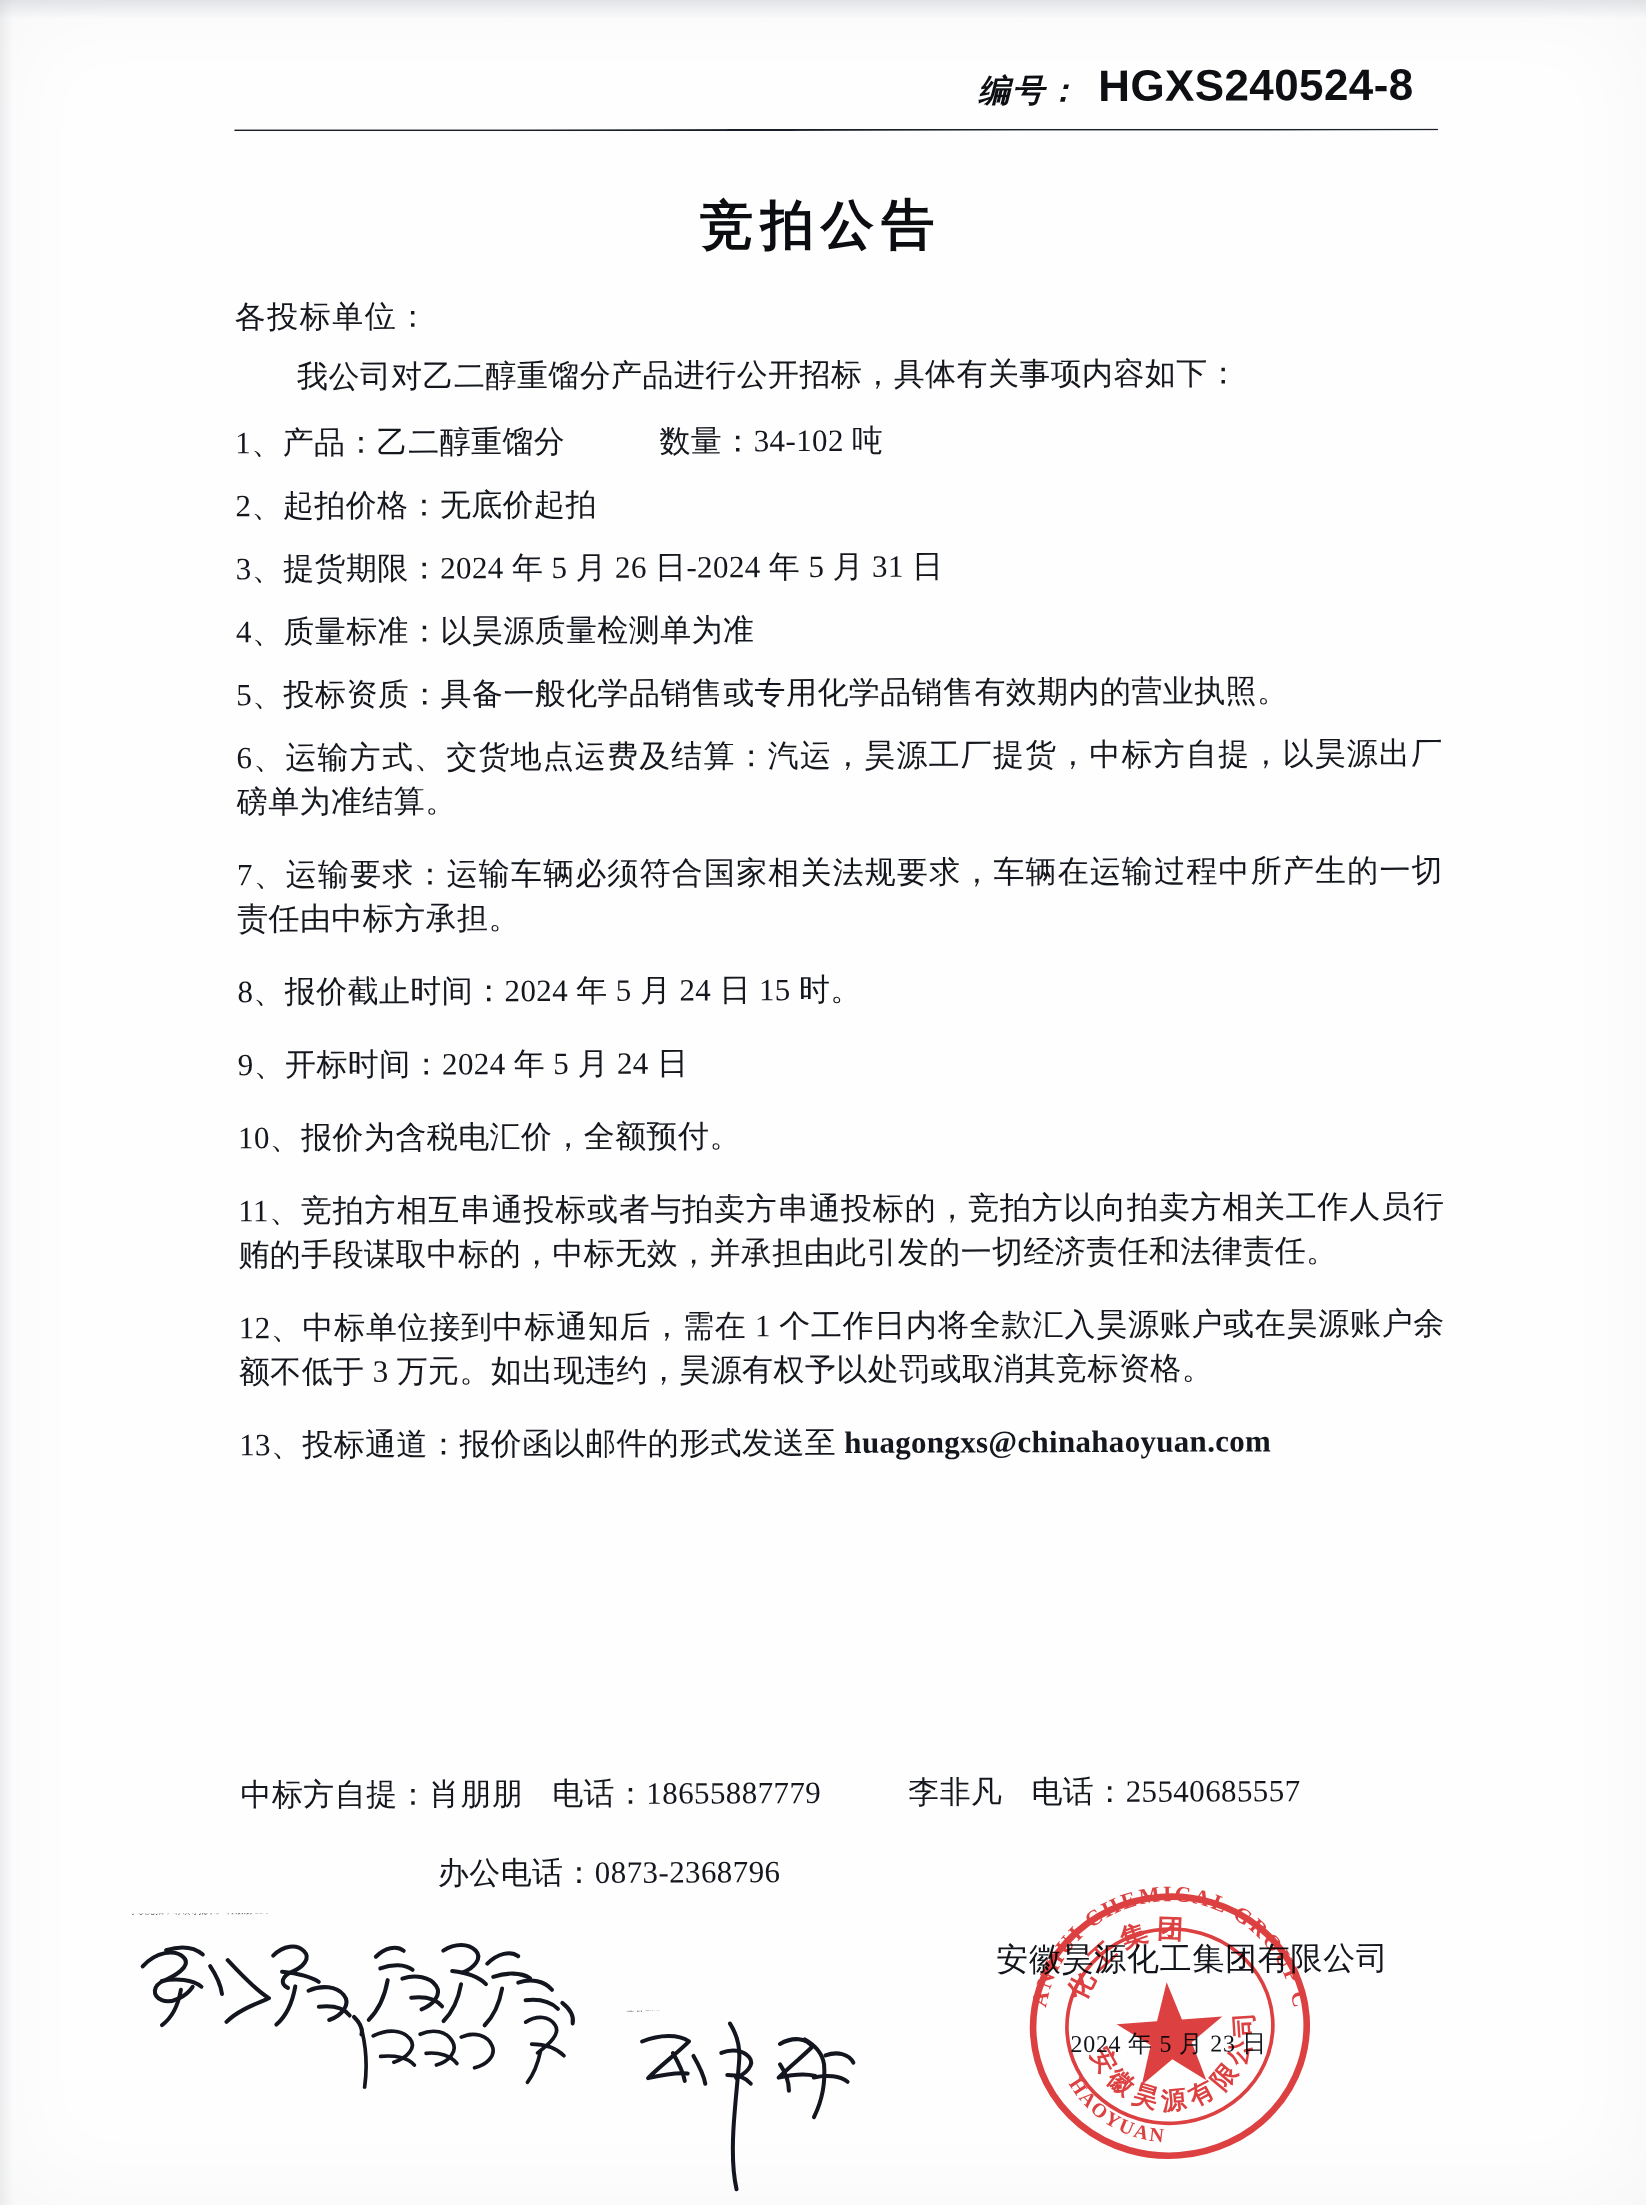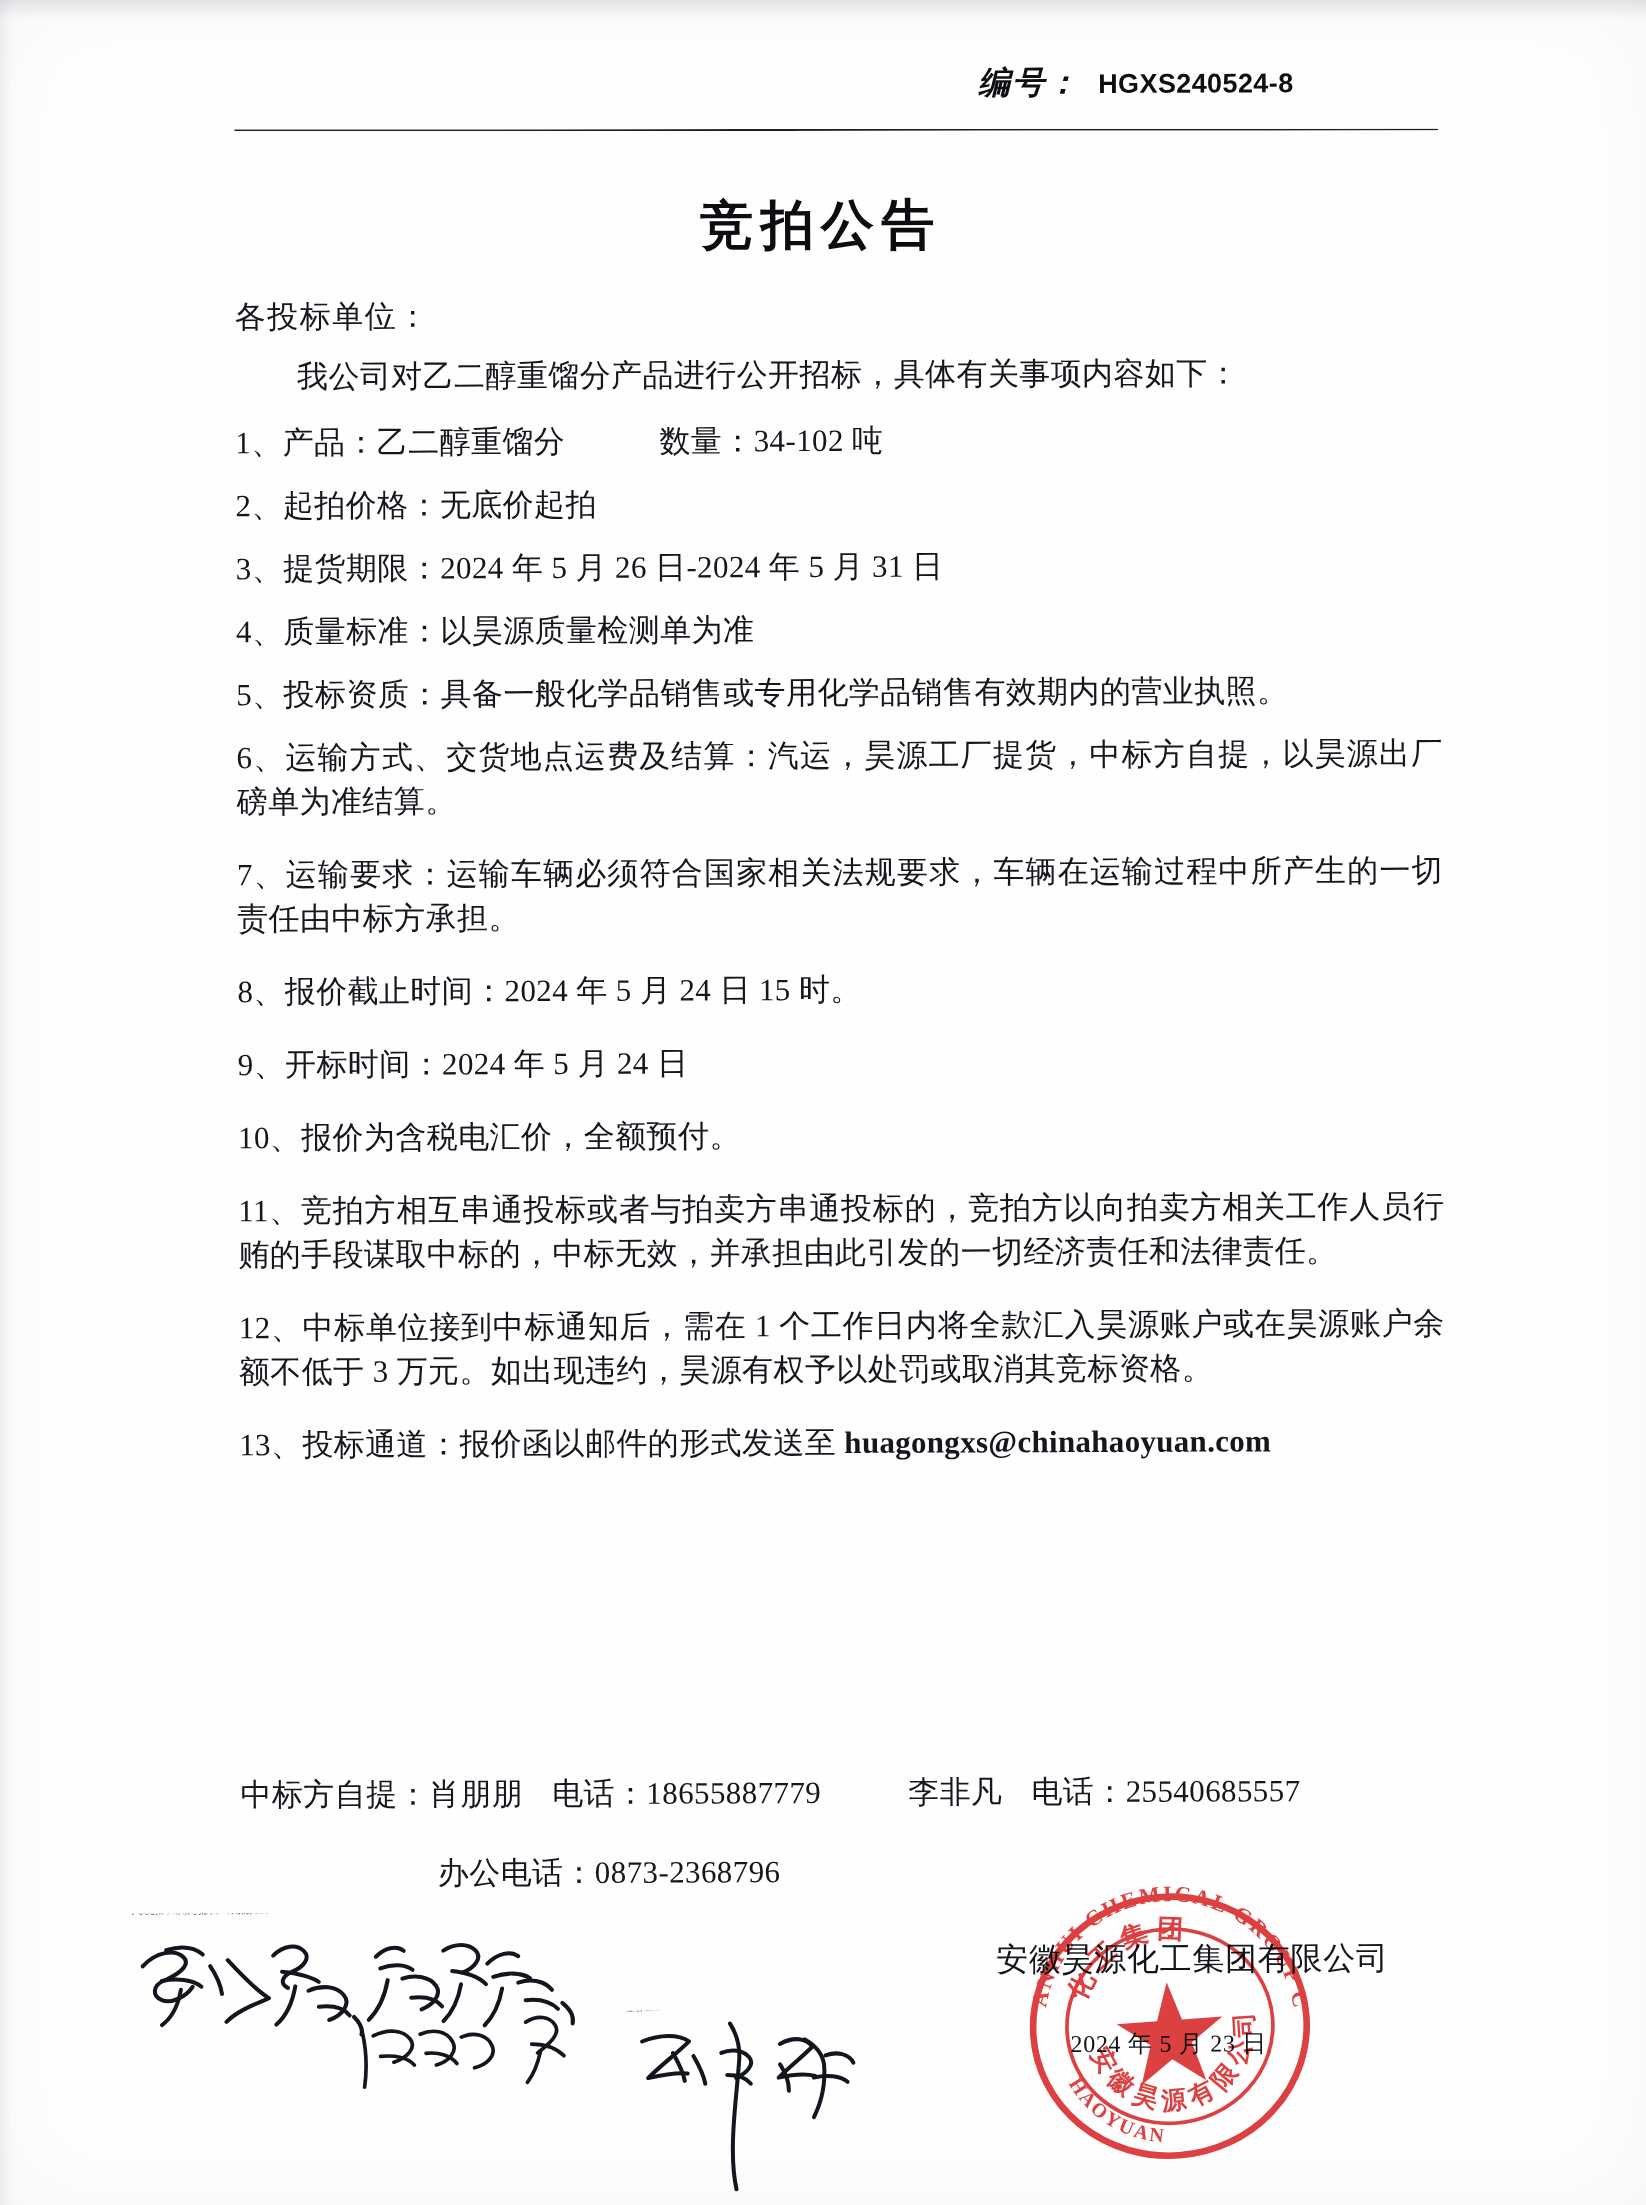--- a/index.html
+++ b/index.html
@@ -57,21 +57,21 @@
     font-family: "Liberation Sans", "DejaVu Sans", sans-serif;
     font-weight: bold;
     font-size: 32px;
     letter-spacing: 0.7px;
     color: #0d0f13;
     white-space: nowrap;
   }
   .doc-number .num-label { letter-spacing: 2.2px; font-style: italic; }
   .doc-number .num-value {
     margin-left: 17.6px;
-    font-size: 27px;
+    font-size: 44px;
     letter-spacing: 0.4px;
   }
 
   .header-rule {
     position: absolute;
     top: 129px;
     left: 237px;
     width: 1204px;
     height: 0;
     border-top: 2.9px solid #1b1f2a;

